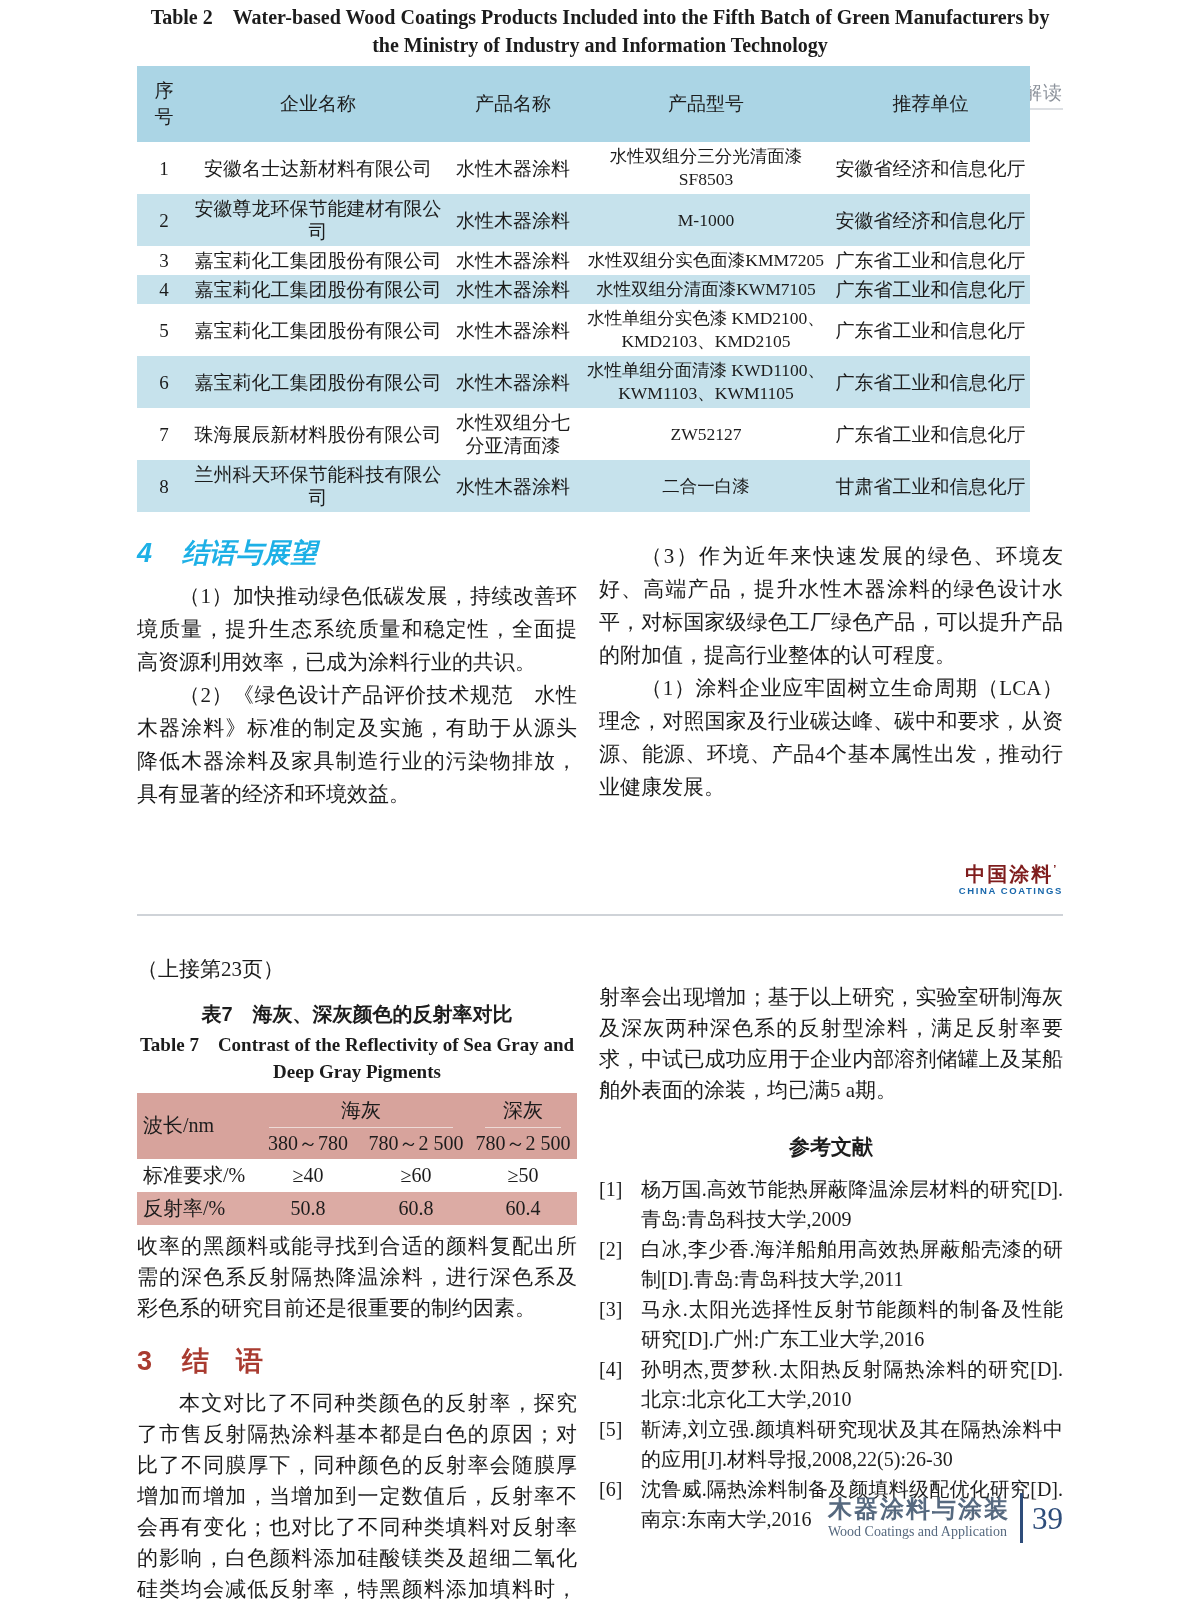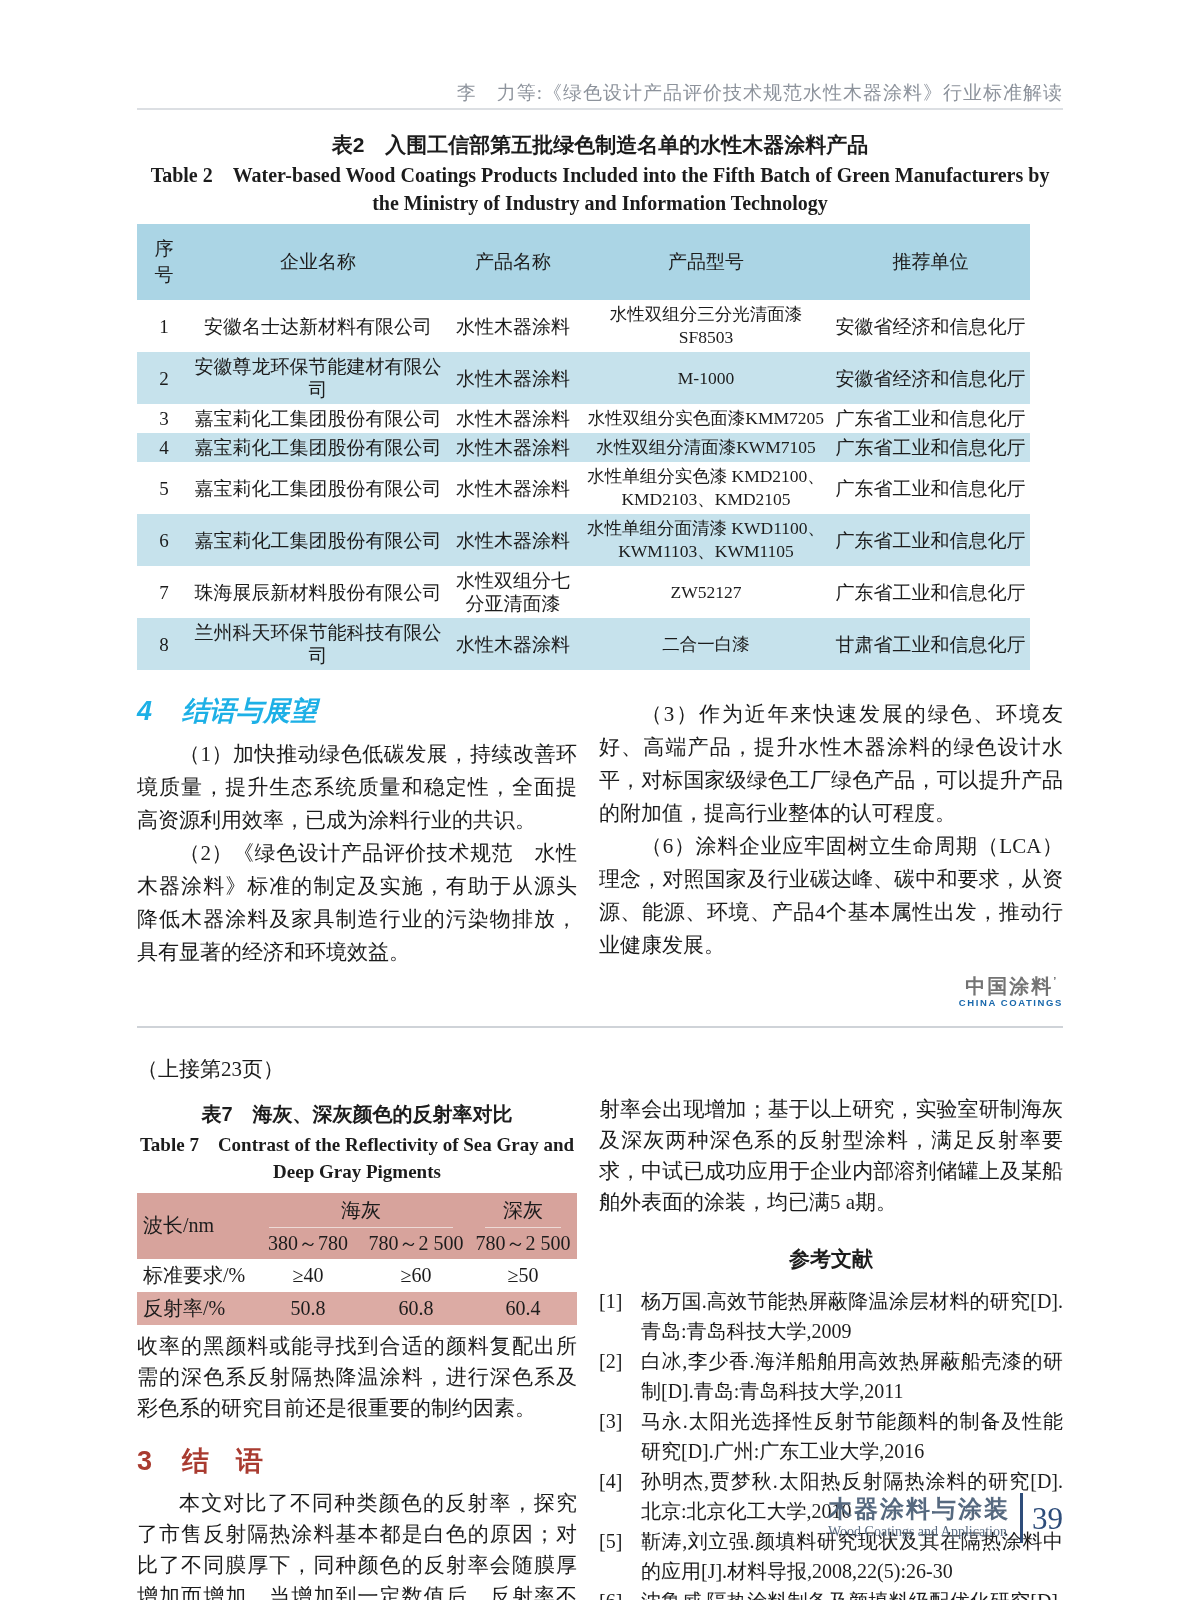--- a/index.html
+++ b/index.html
@@ -35,28 +35,28 @@
   .sec-cyan{color:#1db0e6;font-style:italic;}
   .sec-red{color:#a93b30;margin-top:18px;}
 
   .body-p{font-size:21px;line-height:33px;text-align:justify;margin:0;}
   .lower .body-p{line-height:31px;}
   .indent{text-indent:2em;}
 
   .logo{margin-top:8px;text-align:right;}
   .logo-inner{display:inline-block;text-align:center;}
   .logo-cn{font-family:"Liberation Sans","DejaVu Sans",sans-serif;font-weight:bold;font-size:20px;
-        color:#737373;letter-spacing:2px;line-height:22px;}
+        color:#7f1d1d;letter-spacing:2px;line-height:22px;margin-top:46px;}
   .logo-mark{font-size:11px;vertical-align:super;letter-spacing:0;}
   .logo-en{font-family:"Liberation Sans","DejaVu Sans",sans-serif;font-weight:bold;font-size:9.5px;
         color:#1767ab;letter-spacing:1.6px;line-height:12px;}
 
   .mid-rule{margin-top:16px;border-top:2px solid #cfd3d8;}
 
-  .cont-note{font-size:21px;line-height:31px;margin:0 0 16px 0;}
+  .cont-note{font-size:21px;line-height:31px;margin:12px 0 16px 0;}
   .t7cap-cn{text-align:center;font-family:"Liberation Sans","DejaVu Sans",sans-serif;
         font-weight:bold;font-size:20px;line-height:27px;}
   .t7cap-en{text-align:center;font-weight:bold;font-size:19px;line-height:27px;margin-top:3px;}
 
   .table7{width:440px;margin-top:8px;font-size:20px;}
   .table7 th{background:#d7a39c;font-weight:normal;padding:0;text-align:center;}
   .table7 td{height:31px;padding:1px 2px;text-align:center;}
   .table7 .rowhead{text-align:left;padding-left:6px;}
   .table7 th.wl{text-align:left;padding-left:6px;}
   .table7 th.grp span{display:block;margin:0 16px;padding:4px 0 3px;border-bottom:1px solid #eddad6;}
@@ -82,21 +82,20 @@
 </head>
 <body>
 
 <div class="page">
 
   <div class="running-header">李　力等:《绿色设计产品评价技术规范水性木器涂料》行业标准解读</div>
   <div class="header-rule"></div>
 
   <div class="content">
 
-    <div class="t2cap-cn">表2　入围工信部第五批绿色制造名单的水性木器涂料产品</div>
     <div class="t2cap-en">Table 2　Water-based Wood Coatings Products Included into the Fifth Batch of Green Manufacturers by the Ministry of Industry and Information Technology</div>
 
     <table class="table2">
       <colgroup>
           <col style="width:54px">
           <col style="width:254px">
           <col style="width:136px">
           <col style="width:250px">
           <col style="width:199px">
         </colgroup>
@@ -172,21 +171,21 @@
     <div class="two-col upper">
       <div class="col-l">
         <h2 class="sec sec-cyan">
           <span class="sec-no">4</span><span>结语与展望</span>
         </h2>
         <p class="body-p indent">（1）加快推动绿色低碳发展，持续改善环境质量，提升生态系统质量和稳定性，全面提高资源利用效率，已成为涂料行业的共识。</p>
         <p class="body-p indent">（2）《绿色设计产品评价技术规范　水性木器涂料》标准的制定及实施，有助于从源头降低木器涂料及家具制造行业的污染物排放，具有显著的经济和环境效益。</p>
       </div>
       <div class="col-r">
         <p class="body-p indent">（3）作为近年来快速发展的绿色、环境友好、高端产品，提升水性木器涂料的绿色设计水平，对标国家级绿色工厂绿色产品，可以提升产品的附加值，提高行业整体的认可程度。</p>
-        <p class="body-p indent">（6）涂料企业应牢固树立生命周期（LCA）理念，对照国家及行业碳达峰、碳中和要求，从资源、能源、环境、产品4个基本属性出发，推动行业健康发展。</p>
+        <p class="body-p indent">（1）涂料企业应牢固树立生命周期（LCA）理念，对照国家及行业碳达峰、碳中和要求，从资源、能源、环境、产品4个基本属性出发，推动行业健康发展。</p>
         <div class="logo">
           <span class="logo-inner">
             <div class="logo-cn"><span>中国涂料</span><span class="logo-mark">’</span></div>
             <div class="logo-en">CHINA COATINGS</div>
           </span>
         </div>
       </div>
     </div>
 
     <div class="mid-rule"></div>

